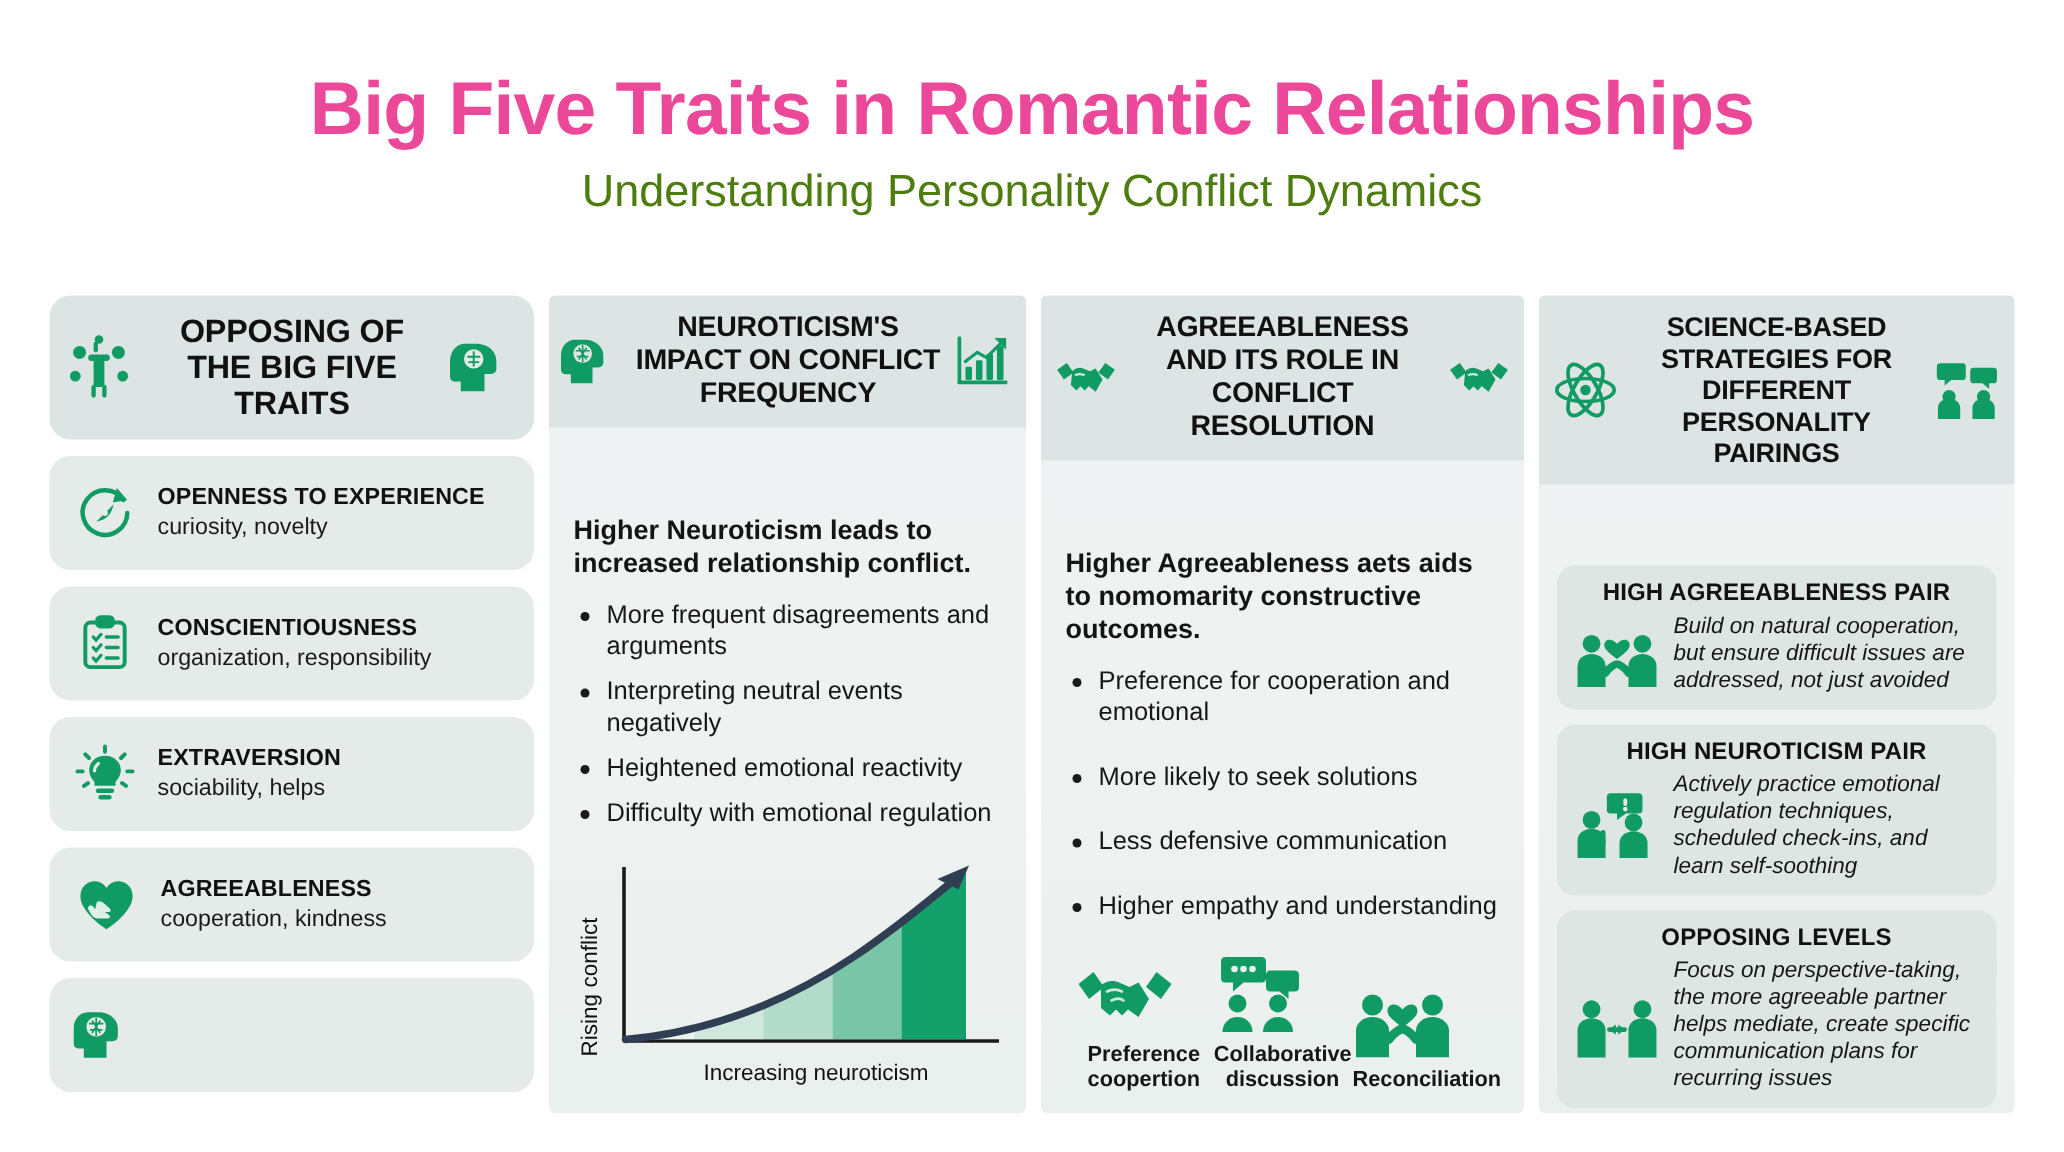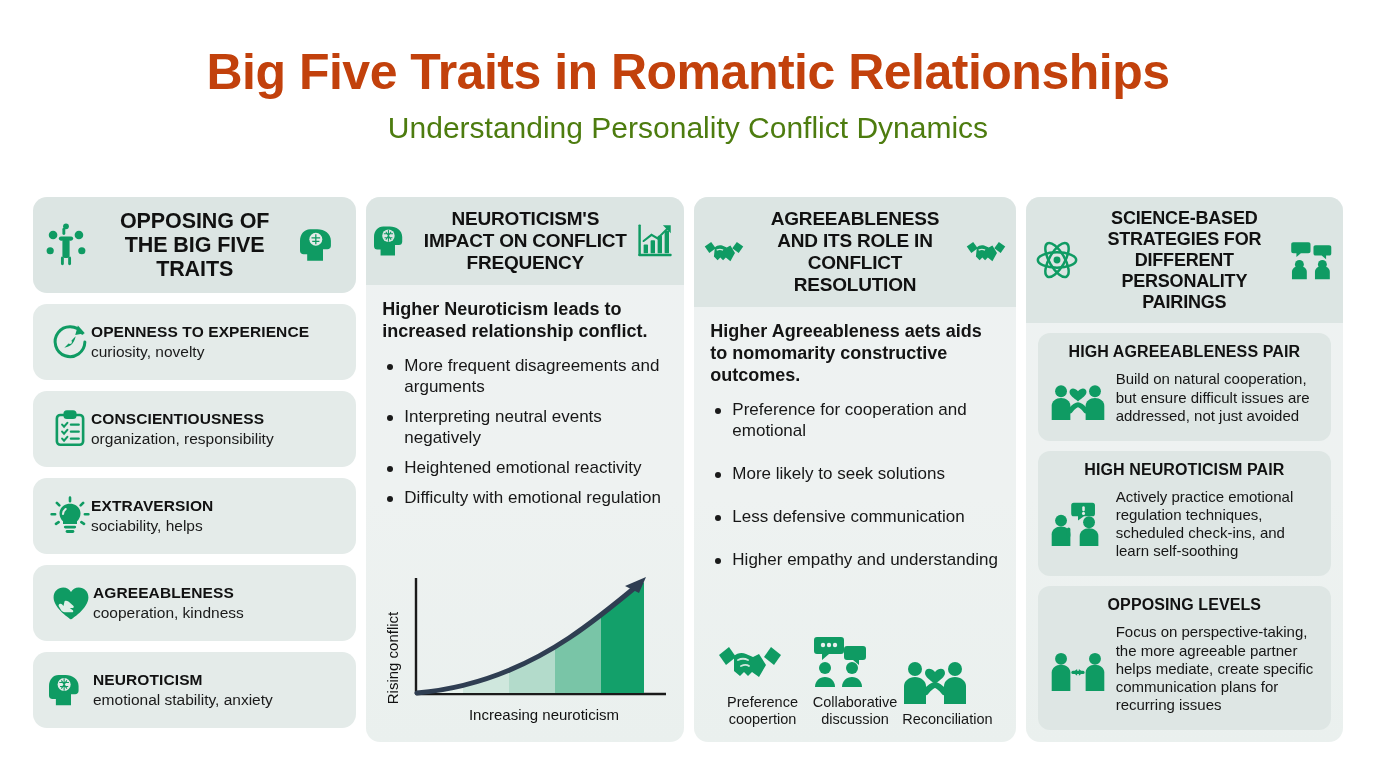--- a/index.html
+++ b/index.html
@@ -7,64 +7,64 @@
     width: 1376px; height: 768px;
     background: #ffffff;
     font-family: "Liberation Sans", sans-serif;
     overflow: hidden;
   }
   .page { position: relative; width: 1376px; height: 768px; background:#fff; }
 
   
   .title-block { text-align: center; padding-top: 46px; }
   .main-title {
-    font-size: 50px; font-weight: 700; color: #c2410c;
+    font-size: 50px; font-weight: 700; color: #ec4899;
     letter-spacing: -0.5px; line-height: 1.05;
   }
   .sub-title {
     font-size: 30px; font-weight: 400; color: #4d7c0f;
     margin-top: 12px; line-height: 1.1;
   }
 
   
   .columns {
     position: absolute; left: 33px; top: 197px;
     width: 1310px; height: 545px;
     display: flex; gap: 10px;
   }
   .col { position: relative; }
   .col-1 { width: 324px; display:flex; flex-direction:column; gap:11px; }
   .col-2 { width: 318px; }
   .col-3 { width: 322px; }
   .col-4 { width: 318px; }
   .panel {
     height: 100%;
-    border-radius: 14px;
+    border-radius: 4px;
     background: linear-gradient(180deg,#eef2f2 0%, #eef2f1 55%, #eaf0ee 100%);
     overflow: hidden;
-    display: flex; flex-direction: column;
+    display: flex; flex-direction: column; gap: 44px;
   }
 
   
   .c1-header {
     background:#dce5e3; border-radius:14px;
     height: 96px;
     display:flex; align-items:center; justify-content:center; gap:10px;
     padding: 0 10px;
   }
   .c1-header .htext {
     font-size: 21.5px; font-weight: 700; color:#111; text-align:center;
     line-height: 1.12; letter-spacing: -0.1px;
   }
 
   
   .trait {
     background:#e4ebe9; border-radius:14px;
     height: 76px;
-    display:flex; align-items:center; 
+    display:flex; align-items:center; gap:14px;
     padding: 0 14px 0 16px;
   }
   .trait .tx { display:flex; flex-direction:column; justify-content:center; }
   .trait .tname {
     font-size:15.5px; font-weight:700; color:#111;
     letter-spacing:0.1px; line-height:1.2;
   }
   .trait .tdesc {
     font-size:15.5px; font-weight:400; color:#1a1a1a;
     line-height:1.25; margin-top:1px;
@@ -103,36 +103,36 @@
   
   .chart-wrap { margin-top:auto; padding: 0 2px 12px 2px; }
 
   
   .icon-trio {
     margin-top:auto; display:flex; justify-content:space-around;
     align-items:flex-end; padding: 0 6px 14px 6px;
   }
   .icon-trio .it { width:33%; text-align:center; }
   .icon-trio .it .lbl {
-    font-size:14.5px; color:#161616; line-height:1.18; margin-top:7px;
+    font-size:14.5px; color:#161616; line-height:1.18; margin-top:7px;font-weight:bold;
   }
 
   
   .c4-body { padding: 10px 12px 12px 12px; display:flex; flex-direction:column; gap:10px; flex:1; }
   .subcard {
     background:#dee6e4; border-radius:12px;
     padding: 9px 12px 10px 12px;
     flex: 1 1 auto;
     display:flex; flex-direction:column;
   }
   .subcard .sc-title {
     font-size:16px; font-weight:700; color:#111; text-align:center;
     letter-spacing:0.1px; line-height:1.2; margin-bottom:3px;
   }
-  .subcard .sc-row { display:flex; align-items:center; gap:10px; flex:1; }
+  .subcard .sc-row { display:flex; align-items:center; gap:10px; flex:1;font-style:italic; }
   .subcard .sc-text { font-size:15px; color:#161616; line-height:1.21; }
 
   svg { display:block; }
 </style>
 </head>
 <body>
 
 <div class="page">
 
   <div class="title-block">
@@ -231,24 +231,20 @@
         </span>
       </div>
 
       <div class="trait">
         <span>
           <svg width="44" height="44" viewBox="0 0 64 64" fill="#0f9b63">
             <path d="M14 10c-8 0-14 7-14 16v14c0 3 2 5 5 5h5v9h22V38h6c3 0 5-2 5-5V26C43 16 34 10 24 10z"></path>
             <circle cx="22" cy="24" r="9.5" fill="#e4ebe9"></circle>
             <path d="M15 21h14M22 15v18M16 27h12M18 18l8 12M26 18l-8 12" stroke="#0f9b63" stroke-width="1.6" fill="none"></path>
           </svg>
-        </span>
-        <span class="tx">
-          <span class="tname">NEUROTICISM</span>
-          <span class="tdesc">emotional stability, anxiety</span>
         </span>
       </div>
     </div>
 
     <div class="col col-2 c2">
       <div class="panel">
 
         <div class="panel-head">
           <span>
             <svg width="42" height="42" viewBox="0 0 64 64" fill="#0f9b63">

